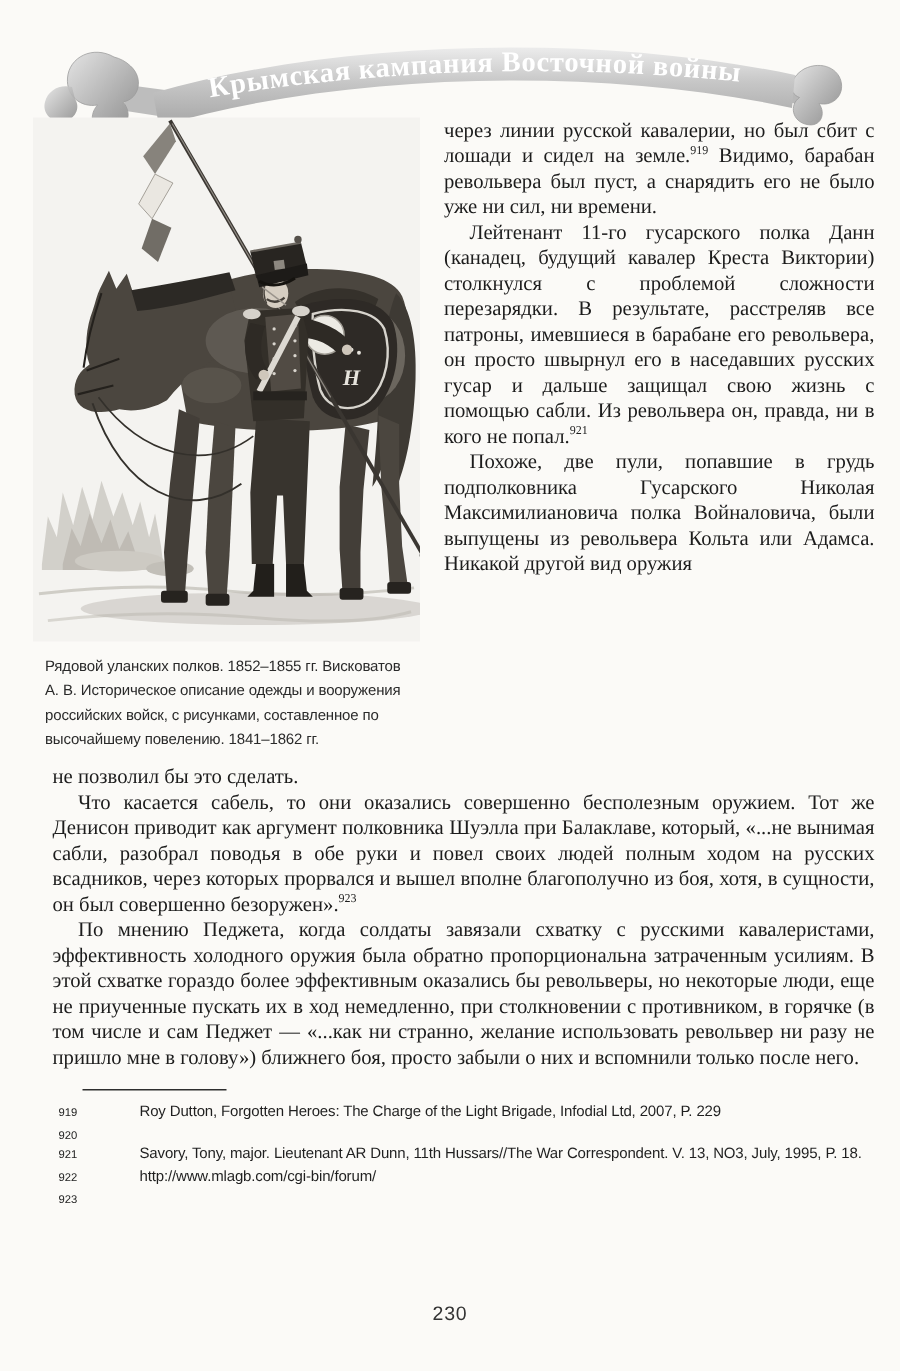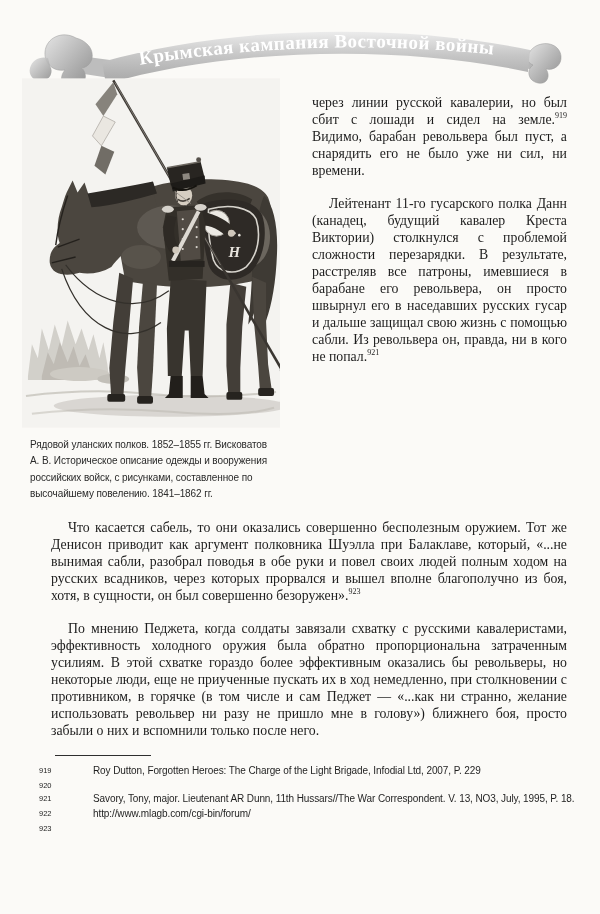--- a/index.html
+++ b/index.html
@@ -13,21 +13,21 @@
   .row{display:flex; align-items:flex-start;}
   .figure{width:258px; margin:0 16px 0 -13px; padding:0; flex:none;}
   .figure svg{display:block;}
   .figcaption{
     margin-top:9px; padding:0 8px;
     font-family:"Liberation Sans", sans-serif;
     font-size:10px; line-height:16.4px; text-align:left;
     color:#2a2a2a; letter-spacing:-0.1px;
   }
   .bodytext p{
-    margin:16px; font-size:13.8px; line-height:17px;
+    margin:0; font-size:13.8px; line-height:17px;
     text-align:justify; text-indent:17px;
   }
   .bodytext p.noind{text-indent:0;}
   .col-right{flex:1; min-width:0;}
   sup.ref{font-size:8px; line-height:0; vertical-align:super; letter-spacing:0;}
   .fullwidth{margin-top:6px;}
   .footnotes{margin-top:13px;}
   .fn-rule{width:96px; height:0; border-top:1.2px solid #2e2e2e; margin:0 0 9px 20px;}
   .fn{display:flex; margin-bottom:2.8px;}
   .fn-num{
@@ -175,24 +175,26 @@
               <line x1="154" y1="114" x2="170" y2="126" stroke="#9a948c" stroke-width="1"></line>
             </g>
           </g>
         </svg>
         <figcaption class="figcaption">Рядовой уланских полков. 1852–1855 гг. Висковатов А. В. Историческое описание одежды и вооружения российских войск, с рисунками, составленное по высочайшему повелению. 1841–1862 гг.</figcaption>
       </figure>
 
       <div class="col-right bodytext">
         <p class="noind"><span>через линии русской кавалерии, но был сбит с лошади и сидел на земле.</span><sup class="ref">919</sup><span> Видимо, барабан револьвера был пуст, а снарядить его не было уже ни сил, ни времени.</span></p>
         <p><span>Лейтенант 11-го гусарского полка Данн (канадец, будущий кавалер Креста Виктории) столкнулся с проблемой сложности перезарядки. В результате, расстреляв все патроны, имевшиеся в барабане его револьвера, он просто швырнул его в наседавших русских гусар и дальше защищал свою жизнь с помощью сабли. Из револьвера он, правда, ни в кого не попал.</span><sup class="ref">921</sup></p>
+        <p><span>Похоже, две пули, попавшие в грудь подполковника Гусарского Николая Максимилиановича полка Войналовича, были выпущены из револьвера Кольта или Адамса. Никакой другой вид оружия</span></p>
       </div>
     </div>
 
     <div class="fullwidth bodytext">
+      <p class="noind">не позволил бы это сделать.</p>
       <p><span>Что касается сабель, то они оказались совершенно бесполезным оружием. Тот же Денисон приводит как аргумент полковника Шуэлла при Балаклаве, который, «...не вынимая сабли, разобрал поводья в обе руки и повел своих людей полным ходом на русских всадников, через которых прорвался и вышел вполне благополучно из боя, хотя, в сущности, он был совершенно безоружен».</span><sup class="ref">923</sup></p>
       <p>По мнению Педжета, когда солдаты завязали схватку с русскими кавалеристами, эффективность холодного оружия была обратно пропорциональна затраченным усилиям. В этой схватке гораздо более эффективным оказались бы револьверы, но некоторые люди, еще не приученные пускать их в ход немедленно, при столкновении с противником, в горячке (в том числе и сам Педжет — «...как ни странно, желание использовать револьвер ни разу не пришло мне в голову») ближнего боя, просто забыли о них и вспомнили только после него.</p>
     </div>
 
     <div class="footnotes">
       <div class="fn-rule"></div>
       <div class="fn">
         <span class="fn-num">919</span>
         <span class="fn-text">Roy Dutton, Forgotten Heroes: The Charge of the Light Brigade, Infodial Ltd, 2007, P. 229</span>
       </div>
@@ -206,13 +208,14 @@
       <div class="fn">
         <span class="fn-num">922</span>
         <span class="fn-text">http://www.mlagb.com/cgi-bin/forum/</span>
       </div>
       <div class="fn">
         <span class="fn-num">923</span>
       </div>
     </div>
   </div>
 
+  <div class="pagenum">230</div>
 </div>
 
 </body></html>

